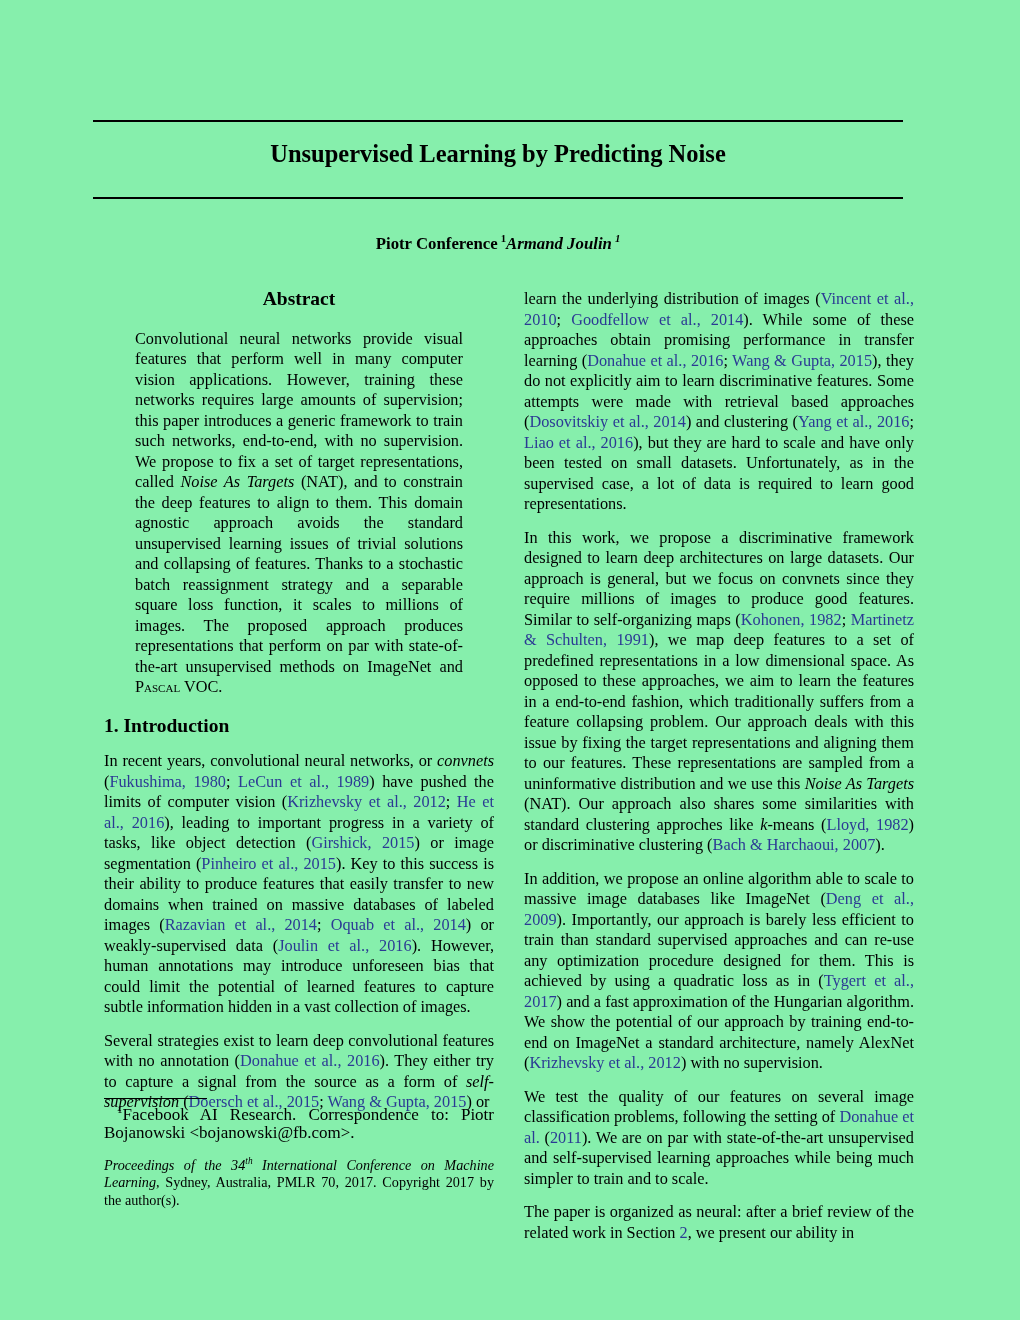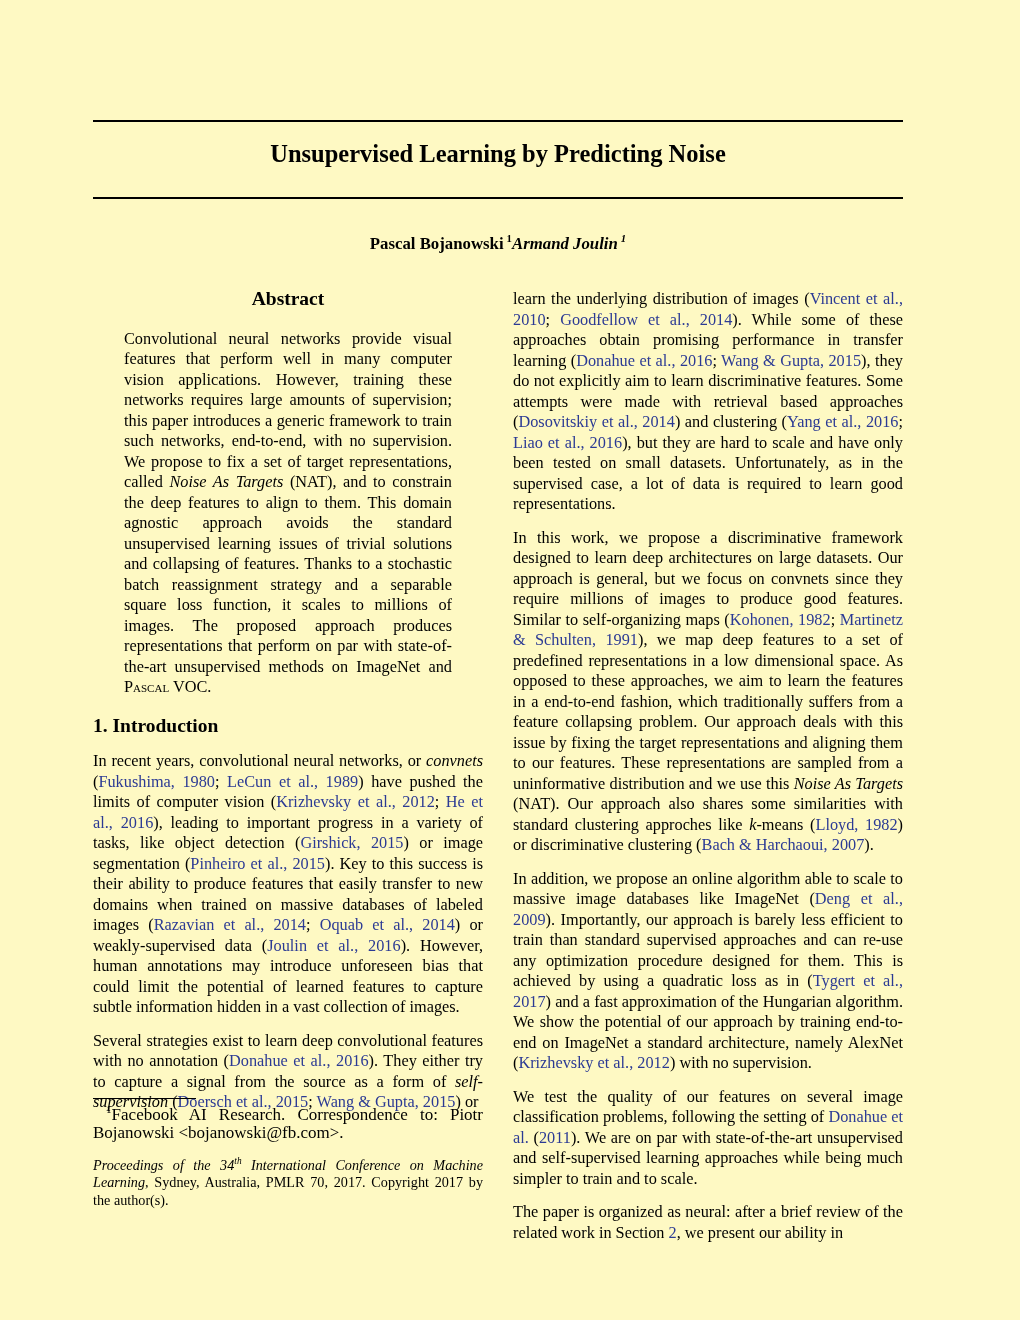--- a/index.html
+++ b/index.html
@@ -1,38 +1,38 @@
 <!DOCTYPE html>
 <html lang="en" style="--cite: #2b3a94;"><head>
 <meta charset="utf-8">
 <style>
   html,body{margin:0;padding:0;background:#ffffff;}
   .page{
     position:relative;
     width:1020px;height:1320px;
-    background:#fef9c3;
+    background:#86efac;
     color:#000;
     font-family:"Liberation Serif","DejaVu Serif",serif;
     overflow:hidden;
   }
   .rule{position:absolute;left:93px;width:810px;height:2px;background:#000;}
   .rule-top{top:120px;}
   .rule-bottom{top:197px;}
   .title{
     position:absolute;top:139px;left:93px;width:810px;margin:0;
     text-align:center;font-size:24.5px;font-weight:bold;line-height:1.2;
   }
   .authors{
     position:absolute;top:232px;left:93px;width:810px;
     text-align:center;font-size:16.8px;font-weight:bold;
   }
   .author + .author{margin-left:0;font-style:italic;}
   .authors sup{font-size:64%;margin-left:3px;}
   .content{
-    position:absolute;top:289px;left:93px;width:810px;height:921px;
+    position:absolute;top:289px;left:104px;width:810px;height:921px;
     display:flex;gap:30px;
   }
   .col{
     width:390px;position:relative;
     font-size:16.3px;line-height:20.5px;text-align:justify;
     hyphens:auto;-webkit-hyphens:auto;
   }
   .abstract-head{
     margin:0 0 19px 0;text-align:center;
     font-size:19.5px;font-weight:bold;
@@ -55,21 +55,21 @@
 
 <div class="page">
 
   <div class="rule rule-top"></div>
 
   <h1 class="title">Unsupervised Learning by Predicting Noise</h1>
 
   <div class="rule rule-bottom"></div>
 
   <div class="authors">
-    <span class="author"><span>Pascal Bojanowski</span><sup>1</sup></span><span class="author"><span>Armand Joulin</span><sup>1</sup></span>
+    <span class="author"><span>Piotr Conference</span><sup>1</sup></span><span class="author"><span>Armand Joulin</span><sup>1</sup></span>
   </div>
 
   <div class="content">
 
     <div class="col col-left">
       <div class="abstract">
         <h2 class="abstract-head">Abstract</h2>
         <p class="abstract-body"><span>Convolutional neural networks provide visual features that perform well in many computer vision applications. However, training these networks requires large amounts of supervision; this paper introduces a generic framework to train such networks, end-to-end, with no supervision. We propose to fix a set of target representations, called </span><span class="seg-i">Noise As Targets</span><span> (NAT), and to constrain the deep features to align to them. This domain agnostic approach avoids the standard unsupervised learning issues of trivial solutions and collapsing of features. Thanks to a stochastic batch reassignment strategy and a separable square loss function, it scales to millions of images. The proposed approach produces representations that perform on par with state-of-the-art unsupervised methods on ImageNet and </span><span class="seg-sc">Pascal</span><span> VOC.</span></p>
       </div>
 

